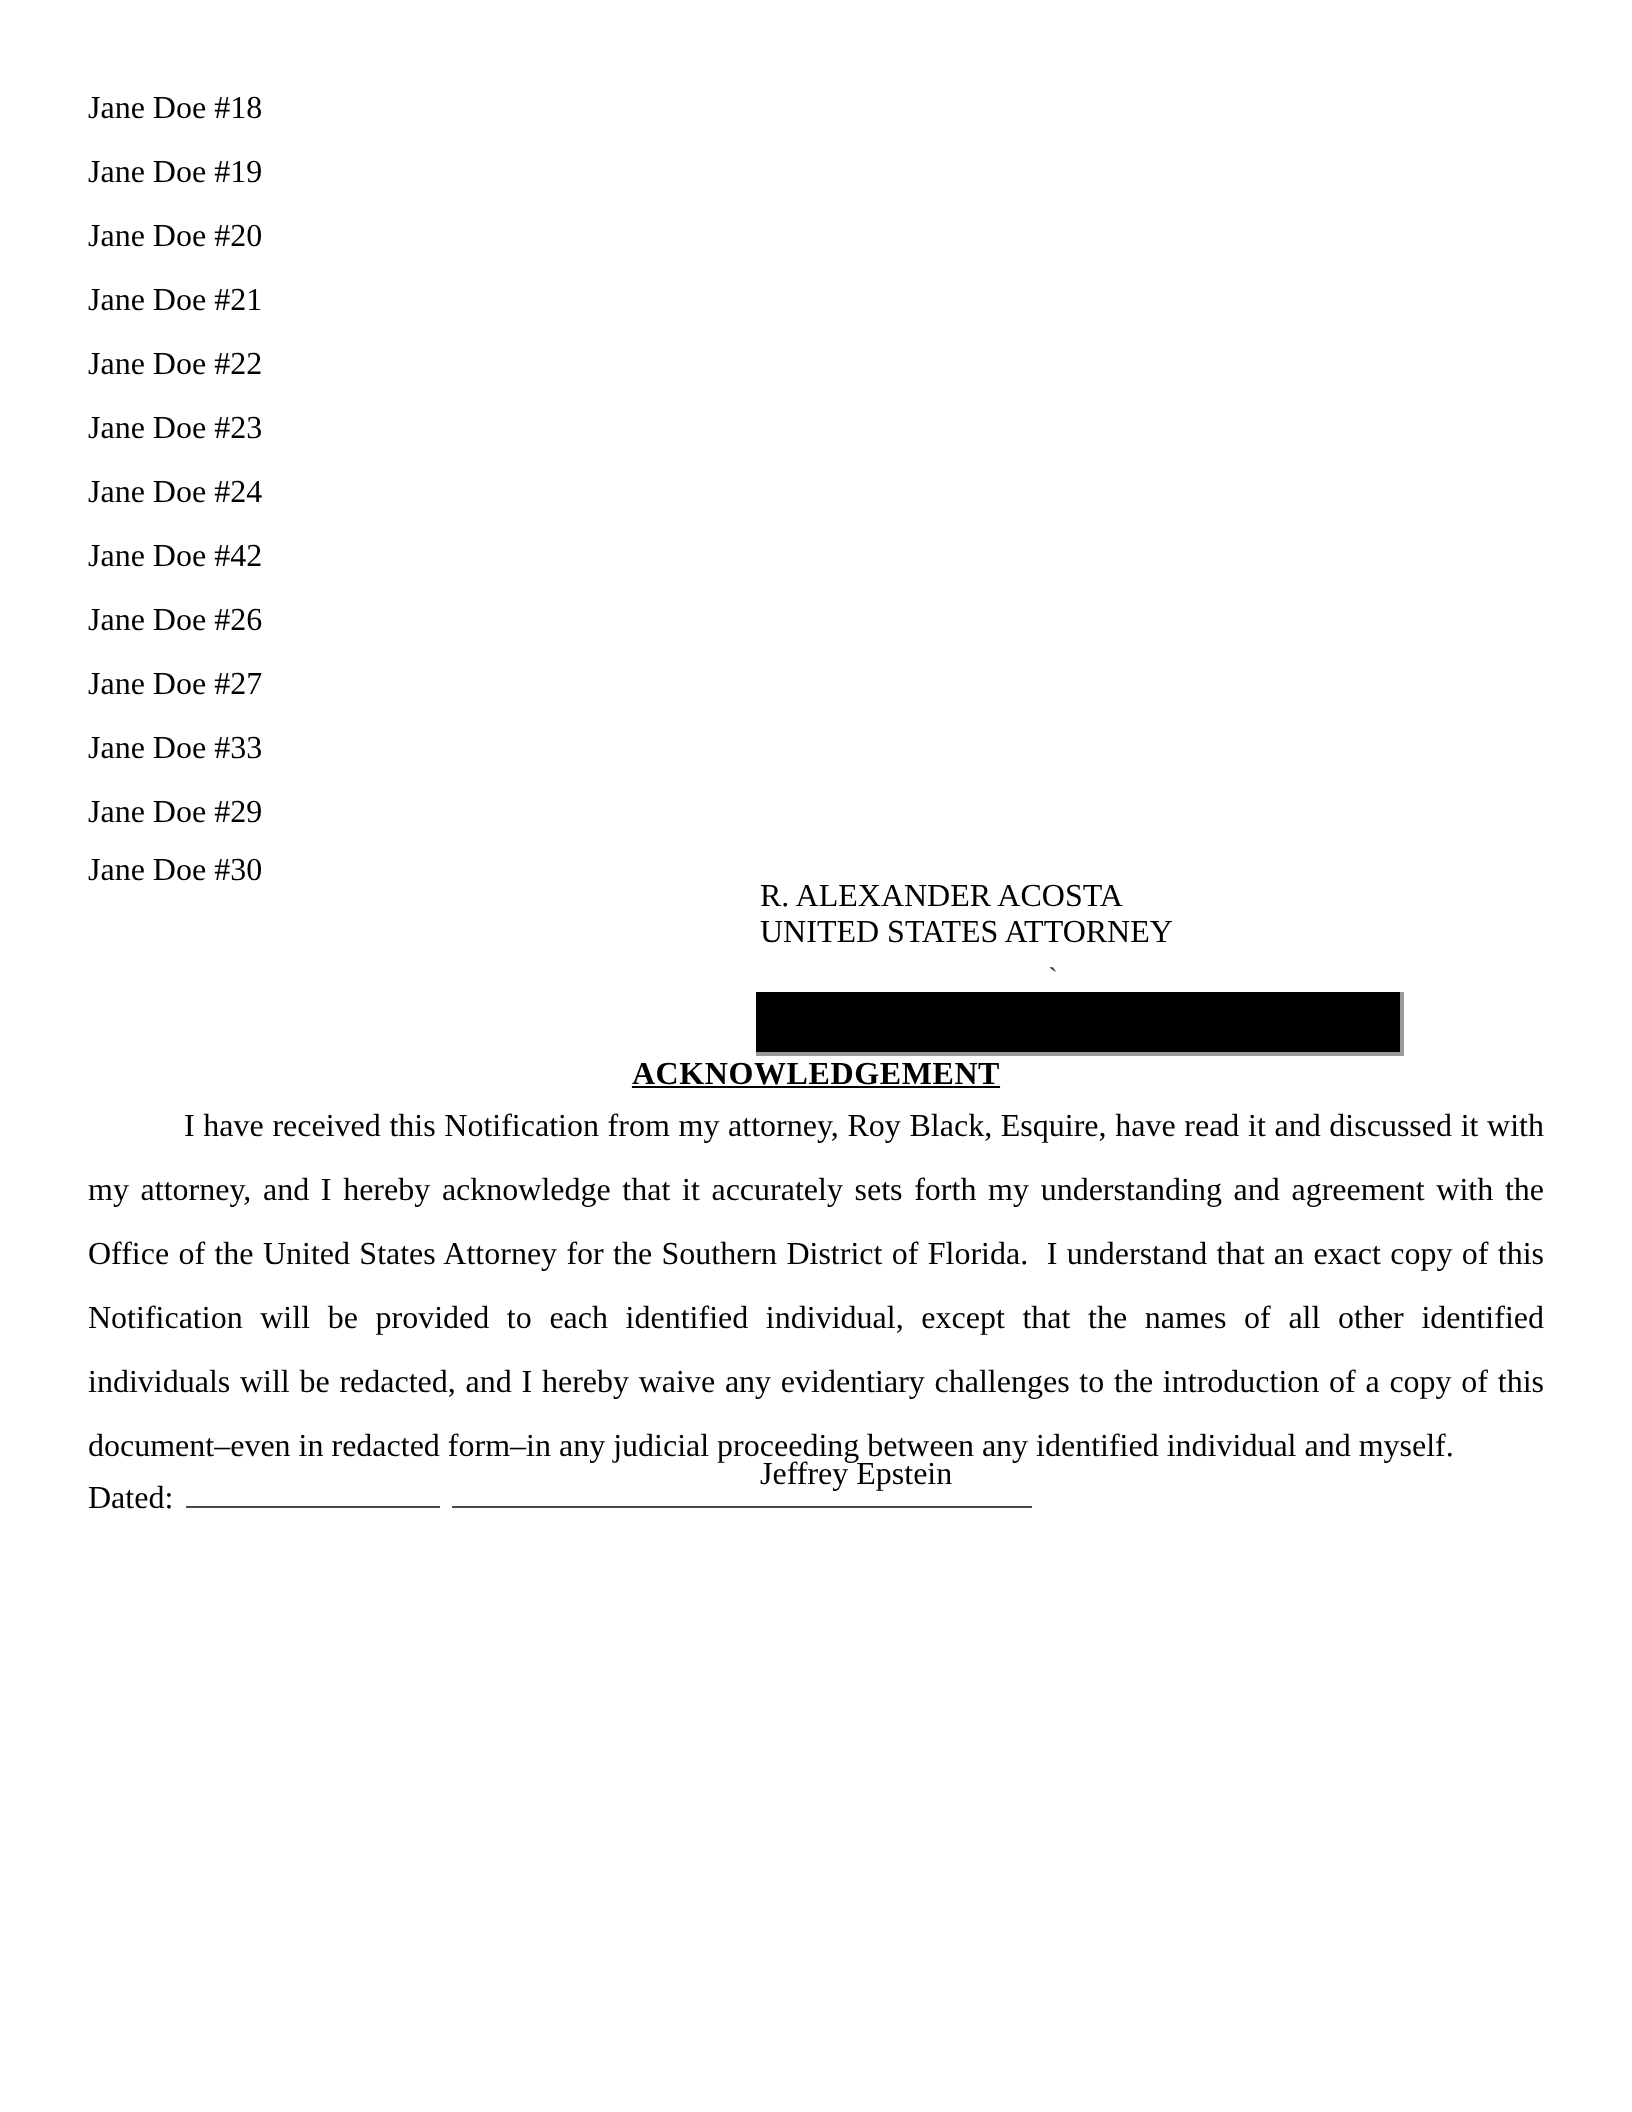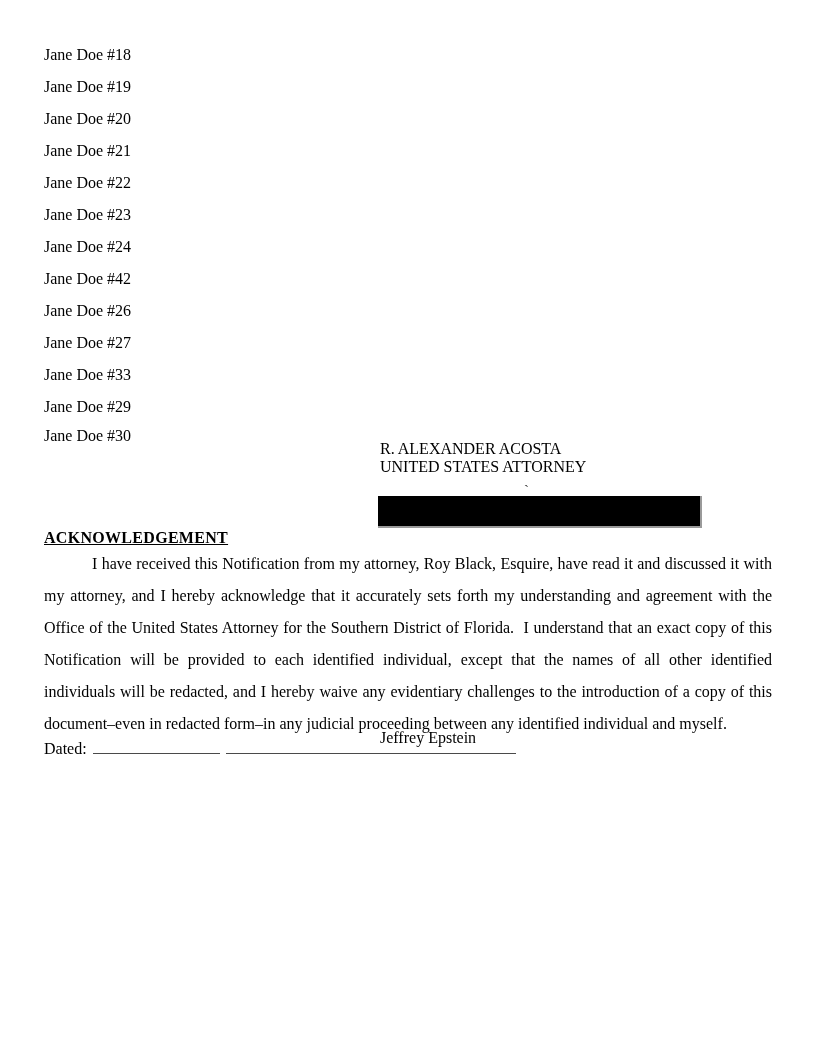--- a/index.html
+++ b/index.html
@@ -67,21 +67,21 @@
     border-right: 2px solid #9a9a9a;
     border-bottom: 2px solid #9a9a9a;
   }
 
   
   .ack-heading {
     position: absolute;
     left: 44px;
     top: 529px;
     width: 728px;
-    text-align: left;
+    text-align: center;
     font-weight: bold;
     text-decoration: underline;
     letter-spacing: 0.3px;
   }
 
   
   .ack-body {
     position: absolute;
     left: 44px;
     top: 548px;

